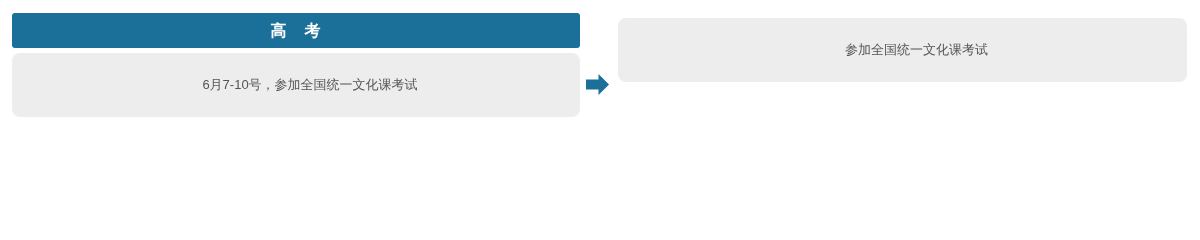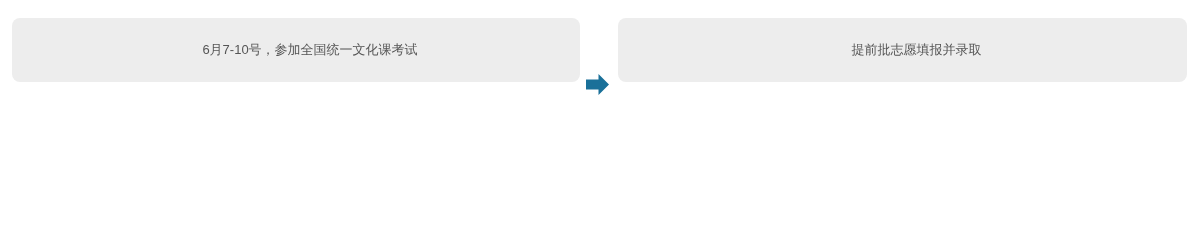--- a/index.html
+++ b/index.html
@@ -78,30 +78,33 @@
     line-height: 0;
   }
   .flow-arrow svg { display: block; }
 </style>
 </head>
 <body>
 
 <div class="timeline">
 
   <div class="stage stage-1">
+    <div class="stage-header">
+      <span class="stage-header-title">高　考</span>
+    </div>
     <div class="stage-body">
       <span class="stage-body-text">6月7-10号，参加全国统一文化课考试</span>
     </div>
   </div>
 
   <div class="flow-arrow">
     <svg width="23" height="23" viewBox="0 0 23 23" aria-hidden="true">
       <path d="M0 6.5 H12.5 V1 L23 11.5 L12.5 22 V16.5 H0 Z" fill="#1a7099"></path>
     </svg>
   </div>
 
   <div class="stage stage-2">
     <div class="stage-body">
-      <span class="stage-body-text">提前批志愿填报并录取</span>
+      <span class="stage-body-text">参加全国统一文化课考试</span>
     </div>
   </div>
 
 </div>
 
 </body></html>

